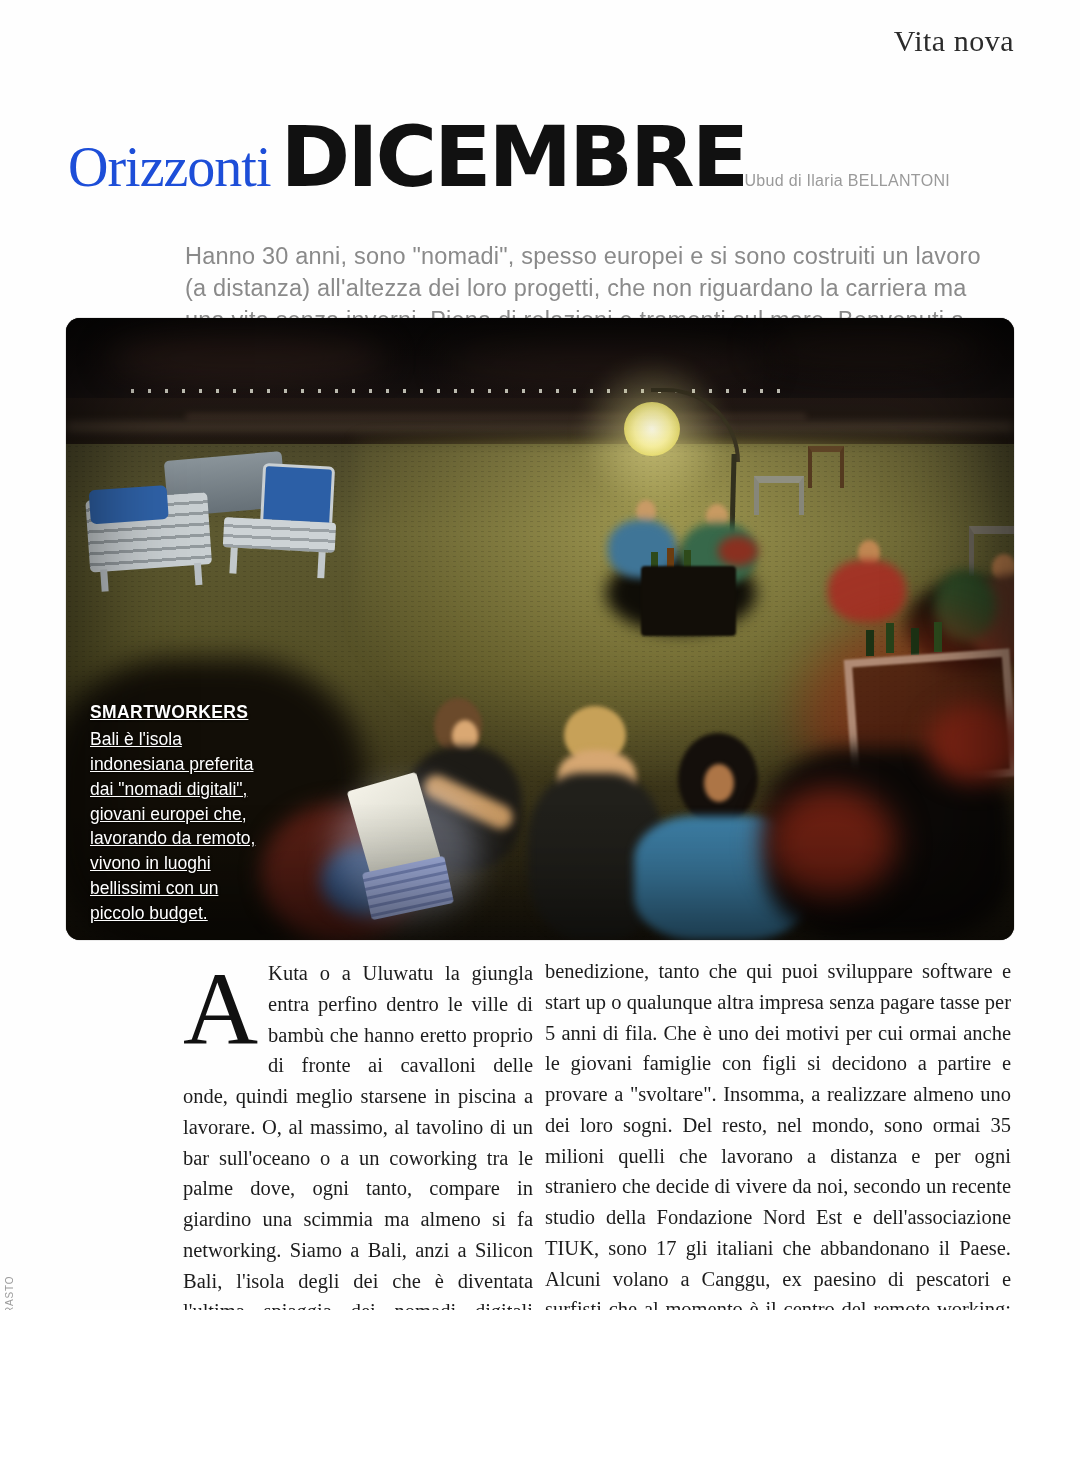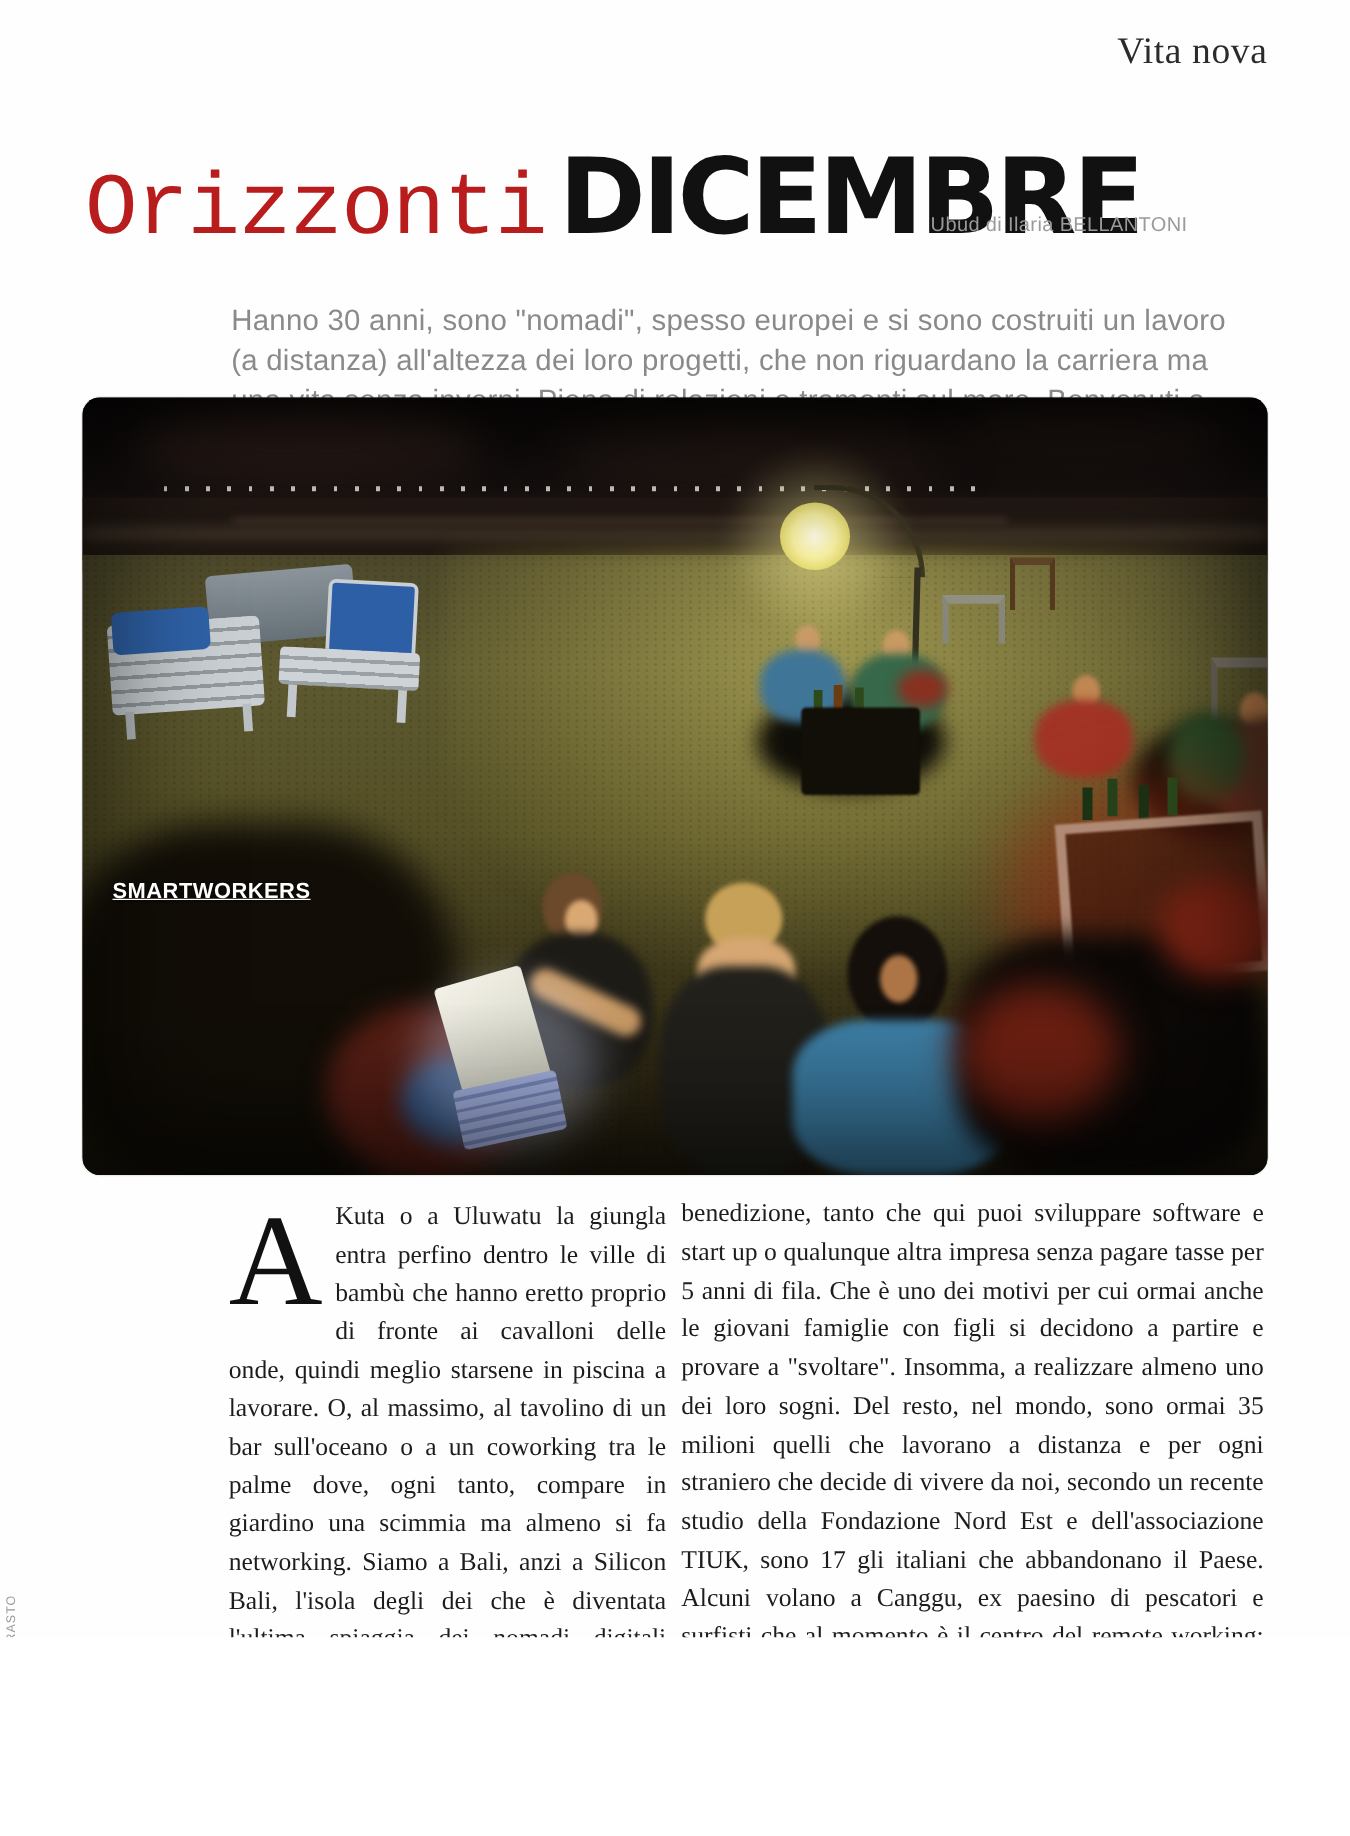--- a/index.html
+++ b/index.html
@@ -4,21 +4,21 @@
 <style>
   html,body{margin:0;padding:0;background:#ffffff;}
   .page{position:relative;width:1080px;height:1310px;background:#fefefe;overflow:hidden;
         font-family:"Liberation Sans",sans-serif;}
   .ab{position:absolute;}
 
   
   .section-label{position:absolute;top:24px;right:66px;font-family:"Liberation Serif",serif;
                  font-size:30px;color:#2b2b2b;letter-spacing:.5px;}
   .headline{position:absolute;left:68px;top:108px;width:950px;height:100px;}
-  .title-serif{font-family:Liberation Mono, monospace;font-weight:400;font-size:70px;color:#b91c1c;
+  .title-serif{font-family:Liberation Serif, serif;font-weight:400;font-size:56px;color:#1d4ed8;
                letter-spacing:-1px;}
   .title-bold{font-family:"DejaVu Sans",sans-serif;font-weight:bold;font-size:84px;color:#111;
               letter-spacing:-3px;margin-left:10px;}
   .byline{position:absolute;right:68px;top:64px;font-size:16px;color:#9a9a9a;letter-spacing:.3px;}
   .standfirst{position:absolute;left:185px;top:216px;width:810px;font-size:23.5px;line-height:1.38;
               color:#8a8a8a;letter-spacing:.2px;}
 
   
   .photo{position:absolute;left:66px;top:318px;width:948px;height:622px;border-radius:14px;
          overflow:hidden;background:#191410;box-shadow:0 0 0 1px rgba(0,0,0,.08);}
@@ -142,20 +142,21 @@
     <div class="ab" style="left:568px;top:498px;width:175px;height:124px;background:#3d7fa6;border-radius:35%;filter:blur(4px);"></div>
 
     <div class="ab" style="left:700px;top:430px;width:248px;height:192px;background:#0c0907;border-radius:35%;filter:blur(10px);"></div>
     <div class="ab" style="left:700px;top:470px;width:130px;height:110px;background:#6e2012;border-radius:50%;filter:blur(16px);"></div>
     <div class="ab" style="left:862px;top:385px;width:95px;height:80px;background:#7e2414;border-radius:50%;filter:blur(12px);"></div>
 
     <div class="vignette"></div>
 
     <figcaption class="caption">
       <div class="cap-title">SMARTWORKERS</div>
+      <div class="cap-body">Bali è l'isola indonesiana preferita dai "nomadi digitali", giovani europei che, lavorando da remoto, vivono in luoghi bellissimi con un piccolo budget.</div>
     </figcaption>
   </figure>
 
   <div class="photo-credit">MALTE JAEGER/LAIF/CONTRASTO</div>
 
   <div class="article-col col-left">
     <span class="dropcap">A</span><span>Kuta o a Uluwatu la giungla entra perfino dentro le ville di bambù che hanno eretto proprio di fronte ai cavalloni delle onde, quindi meglio starsene in piscina a lavorare. O, al massimo, al tavolino di un bar sull'oceano o a un coworking tra le palme dove, ogni tanto, compare in giardino una scimmia ma almeno si fa networking. Siamo a Bali, anzi a Silicon Bali, l'isola degli dei che è diventata l'ultima spiaggia dei nomadi digitali arrivati fin qui spinti dal desiderio di lanciare nuovi business in bikini. Sono giovani europei intorno ai 30 anni, c'é qualche australiano e ora vedi anche i cinesi negli yoga retreat di Ubud e nei bar a ordinare smoothie e matcha tea. Per il governo chi lavora da remoto è una</span>
   </div>
   <div class="article-col col-right">benedizione, tanto che qui puoi sviluppare software e start up o qualunque altra impresa senza pagare tasse per 5 anni di fila. Che è uno dei motivi per cui ormai anche le giovani famiglie con figli si decidono a partire e provare a "svoltare". Insomma, a realizzare almeno uno dei loro sogni. Del resto, nel mondo, sono ormai 35 milioni quelli che lavorano a distanza e per ogni straniero che decide di vivere da noi, secondo un recente studio della Fondazione Nord Est e dell'associazione TIUK, sono 17 gli italiani che abbandonano il Paese. Alcuni volano a Canggu, ex paesino di pescatori e surfisti che al momento è il centro del remote working: internet veloce, ritmi lenti, sicurezza, accoglienza straordinaria. Qui, i più svegli riescono a vivere con 700 euro al mese (inclusi i ristoranti) in una villa condivisa con altri ragazzi che, intorno alle cinque del pomeriggio, si godono il tramonto in short. Come Stella, Ayu, Natalia e Roberta che proprio a Bali hanno trovato il coraggio di provare un'altra vita.</div>
 

